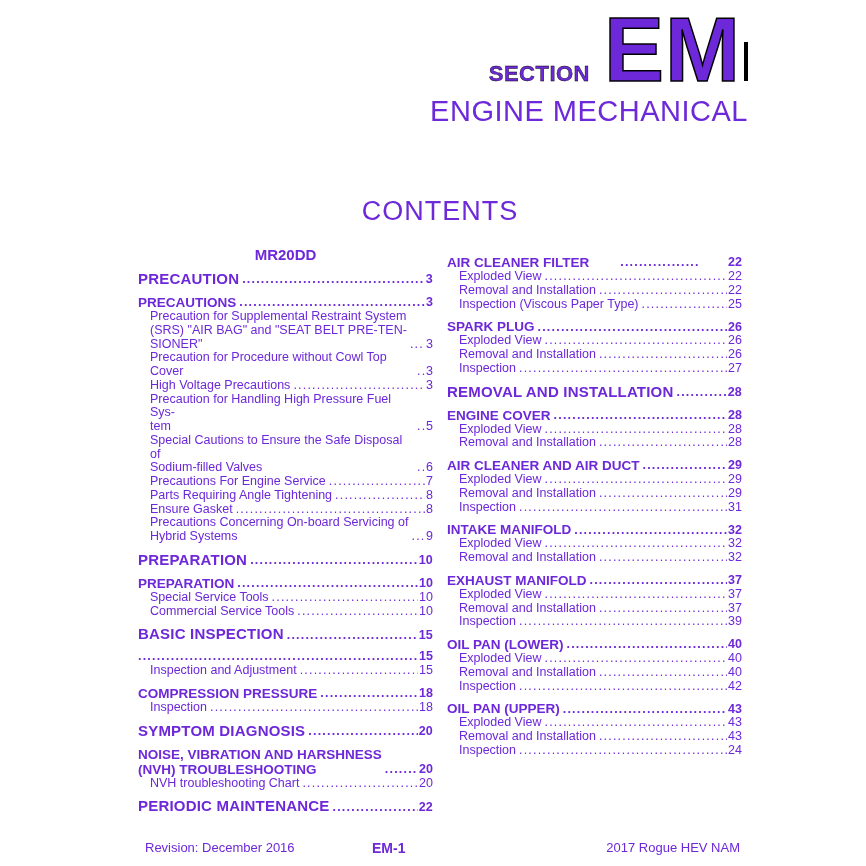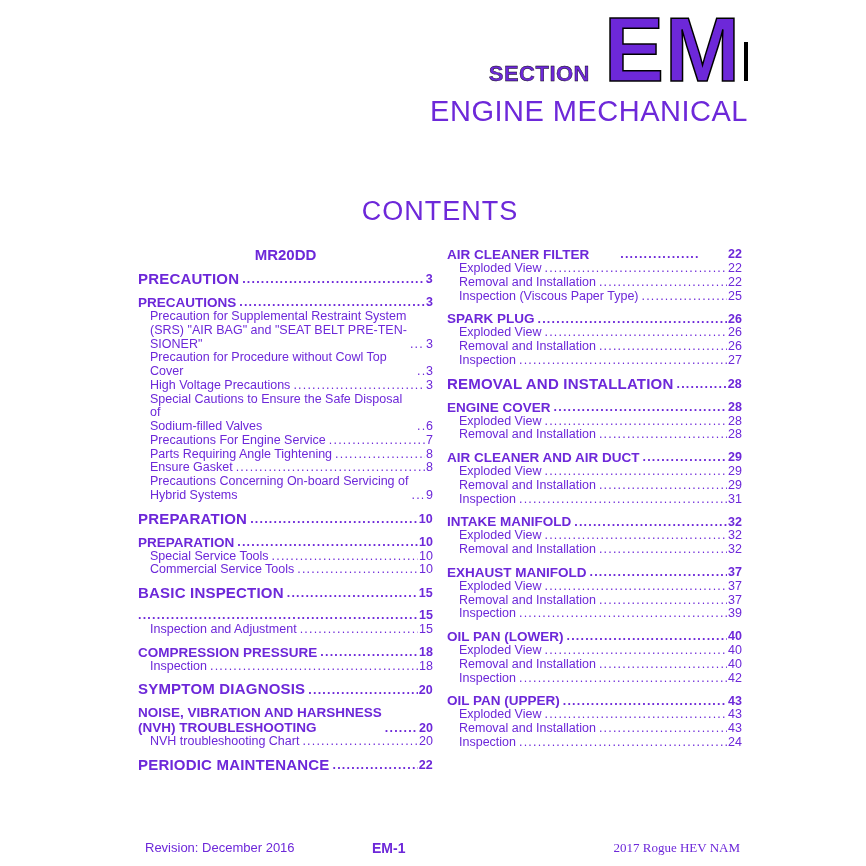--- a/index.html
+++ b/index.html
@@ -113,32 +113,32 @@
     font-size:13.5px;
     font-weight:bold;
     line-height:15px;
     margin-top:8px;
   }
   .entry.sub{
     font-size:12.5px;
     line-height:13.75px;
     margin-left:12px;
   }
-  .toc-col > .entry:first-child{margin-top:0;gap:28px;}
+  .toc-col > .entry:first-child{margin-top:8px;gap:28px;}
 
   
   .footer{
     position:absolute;
     top:840px;left:138px;width:604px;
     font-size:13px;
     line-height:1.2;
   }
   .footer-left{position:absolute;left:7px;}
   .footer-center{position:absolute;left:234px;font-size:14px;font-weight:bold;}
-  .footer-right{position:absolute;right:2px;font-family:Liberation Serif, serif;}
+  .footer-right{position:absolute;right:2px;}
 </style>
 </head>
 <body>
 
 <div class="page">
 
   <header class="section-header">
     <div class="section-row">
       <span class="section-label">SECTION</span>
       <span class="section-code">EM</span>
@@ -173,20 +173,26 @@
           <span class="entry-text">Precaution for Procedure without Cowl Top Cover</span>
           <span class="leader"></span>
           <span class="page-num">3</span>
         </div>
         <div class="entry sub">
           <span class="entry-text">High Voltage Precautions</span>
           <span class="leader"></span>
           <span class="page-num">3</span>
         </div>
         <div class="entry sub">
+          <span class="entry-text">Precaution for Handling High Pressure Fuel Sys-
+tem</span>
+          <span class="leader"></span>
+          <span class="page-num">5</span>
+        </div>
+        <div class="entry sub">
           <span class="entry-text">Special Cautions to Ensure the Safe Disposal of
 Sodium-filled Valves</span>
           <span class="leader"></span>
           <span class="page-num">6</span>
         </div>
         <div class="entry sub">
           <span class="entry-text">Precautions For Engine Service</span>
           <span class="leader"></span>
           <span class="page-num">7</span>
         </div>

